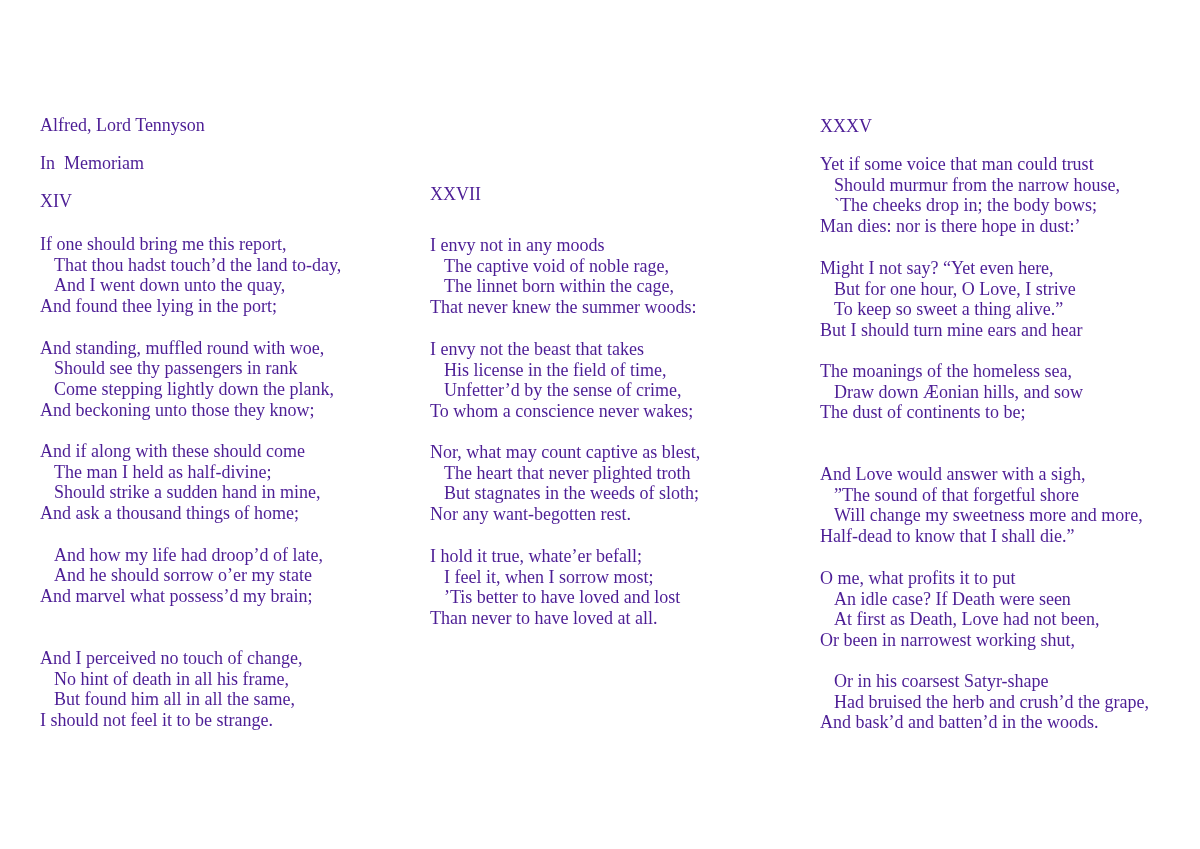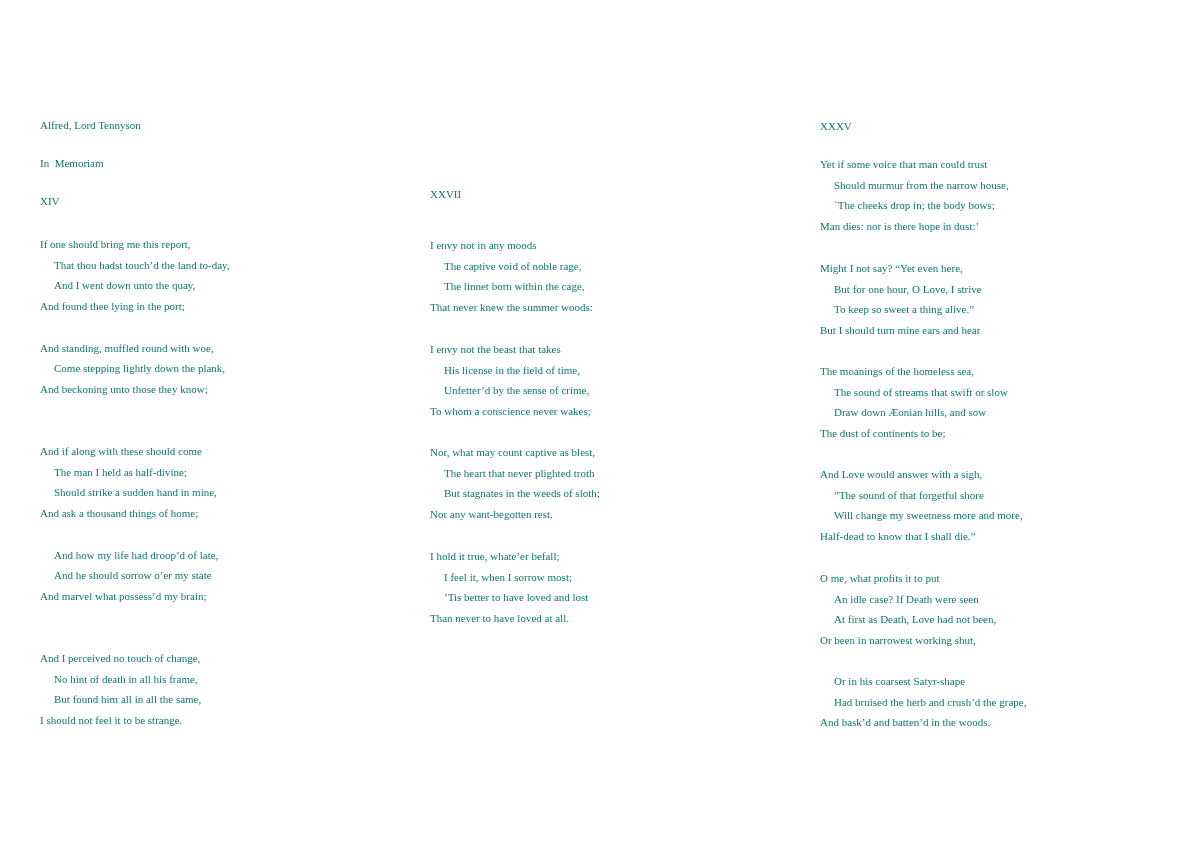--- a/index.html
+++ b/index.html
@@ -1,21 +1,21 @@
 <!DOCTYPE html>
 <html><head>
   <meta charset="utf-8">
   <style>
     html, body { margin: 0; padding: 0; background: #ffffff; }
     body { width: 1200px; height: 849px; position: relative; overflow: hidden; }
     .page {
       position: absolute; inset: 0;
       font-family: "Liberation Serif", "DejaVu Serif", serif;
-      font-size: 11px;
-      color: #0f766e;
+      font-size: 18px;
+      color: #4c1d95;
       line-height: 20.7px;
     }
     .col { position: absolute; top: 0; }
     .col-1 { left: 40px; }
     .col-2 { left: 430px; }
     .col-3 { left: 820px; }
     .text-line { white-space: pre; display: block; height: 20.7px; }
     .indent { padding-left: 14px; }
     .abs { position: absolute; left: 0; white-space: pre; }
     .stanza { position: absolute; left: 0; width: 360px; }
@@ -31,20 +31,21 @@
     <div class="abs" style="top:191px">XIV</div>
 
     <div class="stanza" style="top:234px">
       <span class="text-line">If one should bring me this report,</span>
       <span class="text-line indent">That thou hadst touch’d the land to-day,</span>
       <span class="text-line indent">And I went down unto the quay,</span>
       <span class="text-line">And found thee lying in the port;</span>
     </div>
     <div class="stanza" style="top:337.5px">
       <span class="text-line">And standing, muffled round with woe,</span>
+      <span class="text-line indent">Should see thy passengers in rank</span>
       <span class="text-line indent">Come stepping lightly down the plank,</span>
       <span class="text-line">And beckoning unto those they know;</span>
     </div>
     <div class="stanza" style="top:441px">
       <span class="text-line">And if along with these should come</span>
       <span class="text-line indent">The man I held as half-divine;</span>
       <span class="text-line indent">Should strike a sudden hand in mine,</span>
       <span class="text-line">And ask a thousand things of home;</span>
     </div>
     <div class="stanza" style="top:544.5px">
@@ -99,21 +100,20 @@
       <span class="text-line">Man dies: nor is there hope in dust:’</span>
     </div>
     <div class="stanza" style="top:258px">
       <span class="text-line">Might I not say? “Yet even here,</span>
       <span class="text-line indent">But for one hour, O Love, I strive</span>
       <span class="text-line indent">To keep so sweet a thing alive.”</span>
       <span class="text-line">But I should turn mine ears and hear</span>
     </div>
     <div class="stanza" style="top:361px">
       <span class="text-line">The moanings of the homeless sea,</span>
-      <span class="text-line indent">The sound of streams that swift or slow</span>
       <span class="text-line indent">Draw down Æonian hills, and sow</span>
       <span class="text-line">The dust of continents to be;</span>
     </div>
     <div class="stanza" style="top:464px">
       <span class="text-line">And Love would answer with a sigh,</span>
       <span class="text-line indent">”The sound of that forgetful shore</span>
       <span class="text-line indent">Will change my sweetness more and more,</span>
       <span class="text-line">Half-dead to know that I shall die.”</span>
     </div>
     <div class="stanza" style="top:568px">

